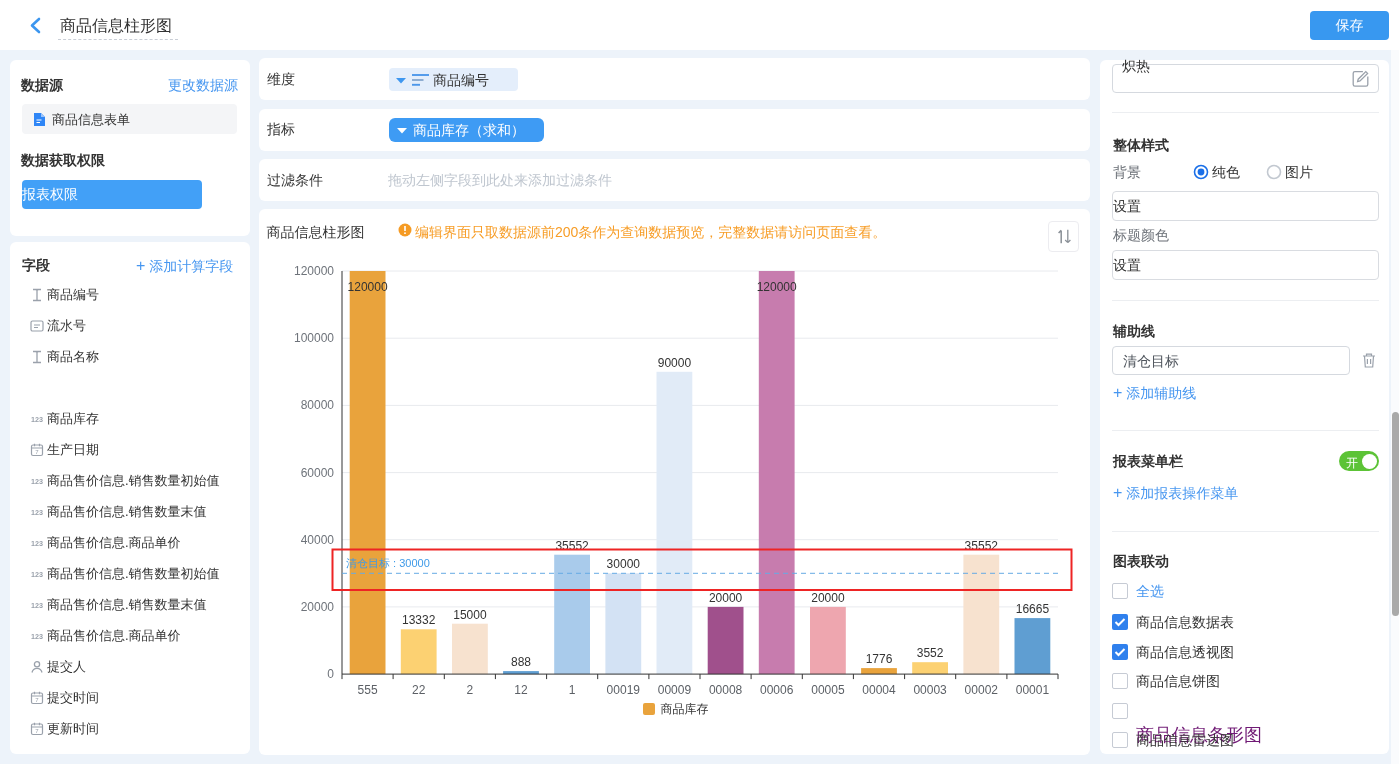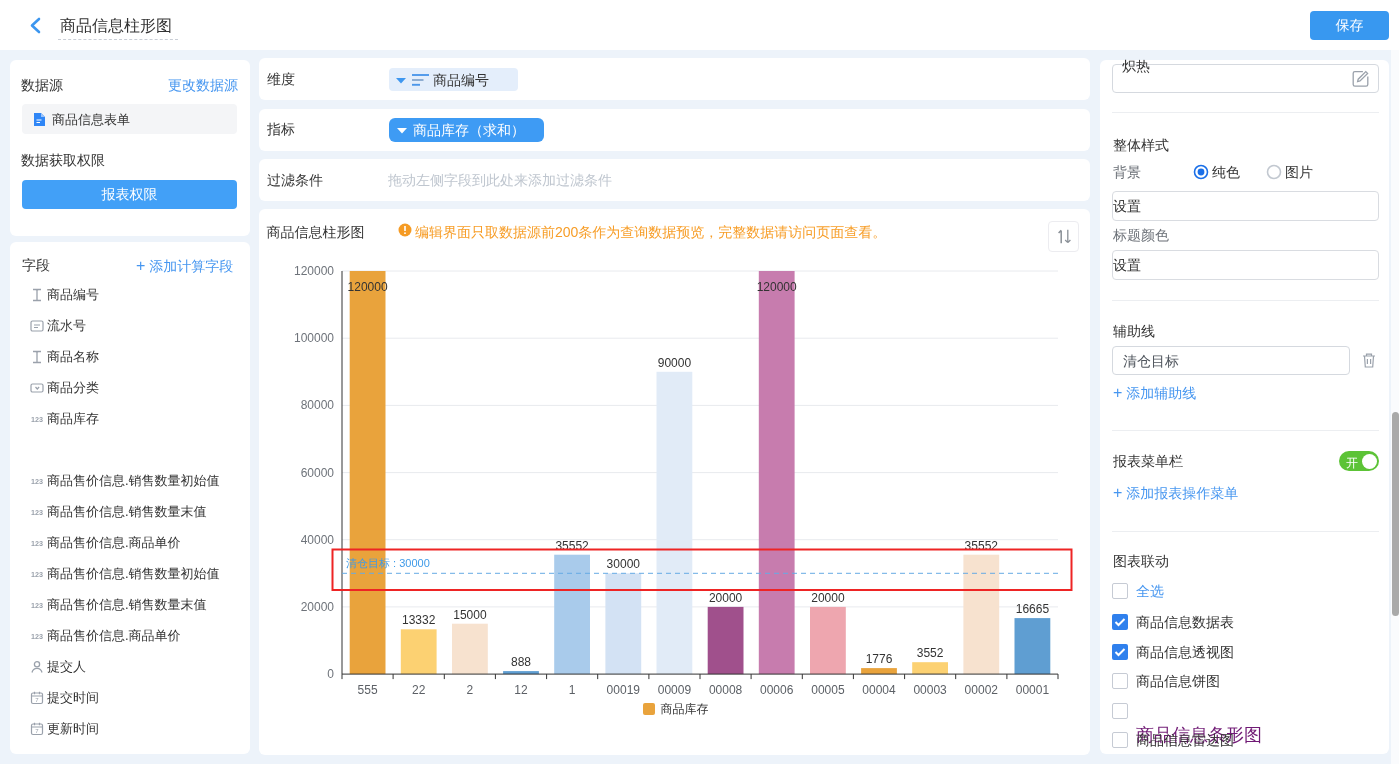--- a/index.html
+++ b/index.html
@@ -1,18 +1,18 @@
 <!DOCTYPE html>
 <html><head><meta charset="utf-8">
 <style>
 *{margin:0;padding:0;box-sizing:border-box}
 html,body{width:1399px;height:764px;overflow:hidden;font-family:"Liberation Sans",sans-serif;background:#edf3fa;-webkit-font-smoothing:antialiased}
 .abs{position:absolute}
 .card{position:absolute;background:#fff;border-radius:6px}
-.b{font-weight:normal;color:#333;font-size:14px}
+.b{font-weight:bold;color:#333;font-size:14px}
 .link{color:#4696f0;font-size:13px}
 .frow{position:absolute;left:19px;height:31px;display:flex;align-items:center;width:225px}
 .fic{width:16px;display:inline-flex;justify-content:center;margin-right:2px;flex:none}
 .fname{font-size:13px;color:#333;white-space:nowrap}
 .btn{position:absolute;border:1px solid #d9dce1;border-radius:4px;background:#fff;color:#333;font-size:14px;text-align:left}
 .glab{position:absolute;font-size:14px;color:#6b7077}
 </style></head>
 <body>
 
 <div class="abs" style="left:0;top:0;width:1399px;height:50px;background:#fff"></div>
@@ -27,21 +27,21 @@
 <div class="abs b" style="left:21px;top:77px">数据源</div>
 <div class="abs link" style="left:168px;top:77px;font-size:14px">更改数据源</div>
 <div class="abs" style="left:22px;top:104px;width:215px;height:30px;background:#f4f5f7;border-radius:4px"></div>
 <svg class="abs" style="left:32px;top:112px" width="14" height="15" viewBox="0 0 14 15">
     <path d="M2 1h7l4 4v9H2z" fill="#2f86f6"></path>
     <path d="M9 1l4 4H9z" fill="#9cc4fa"></path>
     <path d="M4.5 8h5M4.5 10.5h3.5" stroke="#fff" stroke-width="1.2"></path>
   </svg>
 <div class="abs" style="left:52px;top:111px;font-size:13px;color:#333">商品信息表单</div>
 <div class="abs b" style="left:21px;top:152px">数据获取权限</div>
-<div class="abs" style="left:22px;top:180px;width:215px;height:29px;background:#42a0f7;border-radius:4px;color:#fff;font-size:14px;text-align:center;line-height:29px">报表权限</div>
+<div class="abs" style="left:22px;top:180px;width:180px;height:29px;background:#42a0f7;border-radius:4px;color:#fff;font-size:14px;line-height:29px">报表权限</div>
 
 <div class="card" style="left:10px;top:242px;width:240px;height:512px">
 <div class="abs b" style="left:12px;top:15px">字段</div>
 <div class="abs link" style="left:126px;top:15px;font-size:14px"><span style="font-size:16px">+</span> 添加计算字段</div>
 </div>
 <div class="abs" style="left:10px;top:242px;width:240px;height:512px;overflow:hidden">
 <div class="frow" style="top:37.5px">
       <span class="fic">
         <svg width="16" height="16" viewBox="0 0 16 16">
           <g stroke="#9aa1ab" stroke-width="1.3" fill="none">
@@ -65,38 +65,39 @@
       <span class="fic">
         <svg width="16" height="16" viewBox="0 0 16 16">
           <g stroke="#9aa1ab" stroke-width="1.2" fill="none">
             <rect x="2" y="3" width="12" height="10" rx="1.5"></rect>
             <path d="M5 7h6M5 9.5h4"></path>
           </g>
         </svg>
       </span>
       <span class="fname">流水号</span>
     </div>
-<div class="frow" style="top:130.5px">
+<div class="frow" style="top:161.5px">
+      <span class="fic">
+        <svg width="20" height="16" viewBox="0 0 20 16">
+          <text x="10" y="11.5" font-size="9" font-weight="bold" fill="#9aa1ab" text-anchor="middle" font-family="Liberation Sans,sans-serif">123</text>
+        </svg>
+      </span>
+      <span class="fname">商品库存</span>
+    </div>
+<div class="frow" style="top:192.5px">
       <span class="fic">
         <svg width="16" height="16" viewBox="0 0 16 16">
           <g stroke="#9aa1ab" stroke-width="1.2" fill="none">
-            <rect x="2" y="4" width="12" height="8" rx="1.5"></rect>
-            <path d="M6.5 7l1.8 2 1.8-2"></path>
-          </g>
-        </svg>
-      </span>
-      <span class="fname">商品分类</span>
-    </div>
-<div class="frow" style="top:161.5px">
-      <span class="fic">
-        <svg width="20" height="16" viewBox="0 0 20 16">
-          <text x="10" y="11.5" font-size="9" font-weight="bold" fill="#9aa1ab" text-anchor="middle" font-family="Liberation Sans,sans-serif">123</text>
-        </svg>
-      </span>
-      <span class="fname">商品库存</span>
+            <rect x="2.5" y="3" width="11" height="10.5" rx="1.5"></rect>
+            <path d="M2.5 6h11M5.5 1.8v2.4M10.5 1.8v2.4"></path>
+            <text x="8" y="11.6" font-size="6" fill="#9aa1ab" stroke="none" text-anchor="middle" font-family="Liberation Sans,sans-serif">7</text>
+          </g>
+        </svg>
+      </span>
+      <span class="fname">生产日期</span>
     </div>
 <div class="frow" style="top:223.5px">
       <span class="fic">
         <svg width="20" height="16" viewBox="0 0 20 16">
           <text x="10" y="11.5" font-size="9" font-weight="bold" fill="#9aa1ab" text-anchor="middle" font-family="Liberation Sans,sans-serif">123</text>
         </svg>
       </span>
       <span class="fname">商品售价信息.销售数量初始值</span>
     </div>
 <div class="frow" style="top:254.5px">

